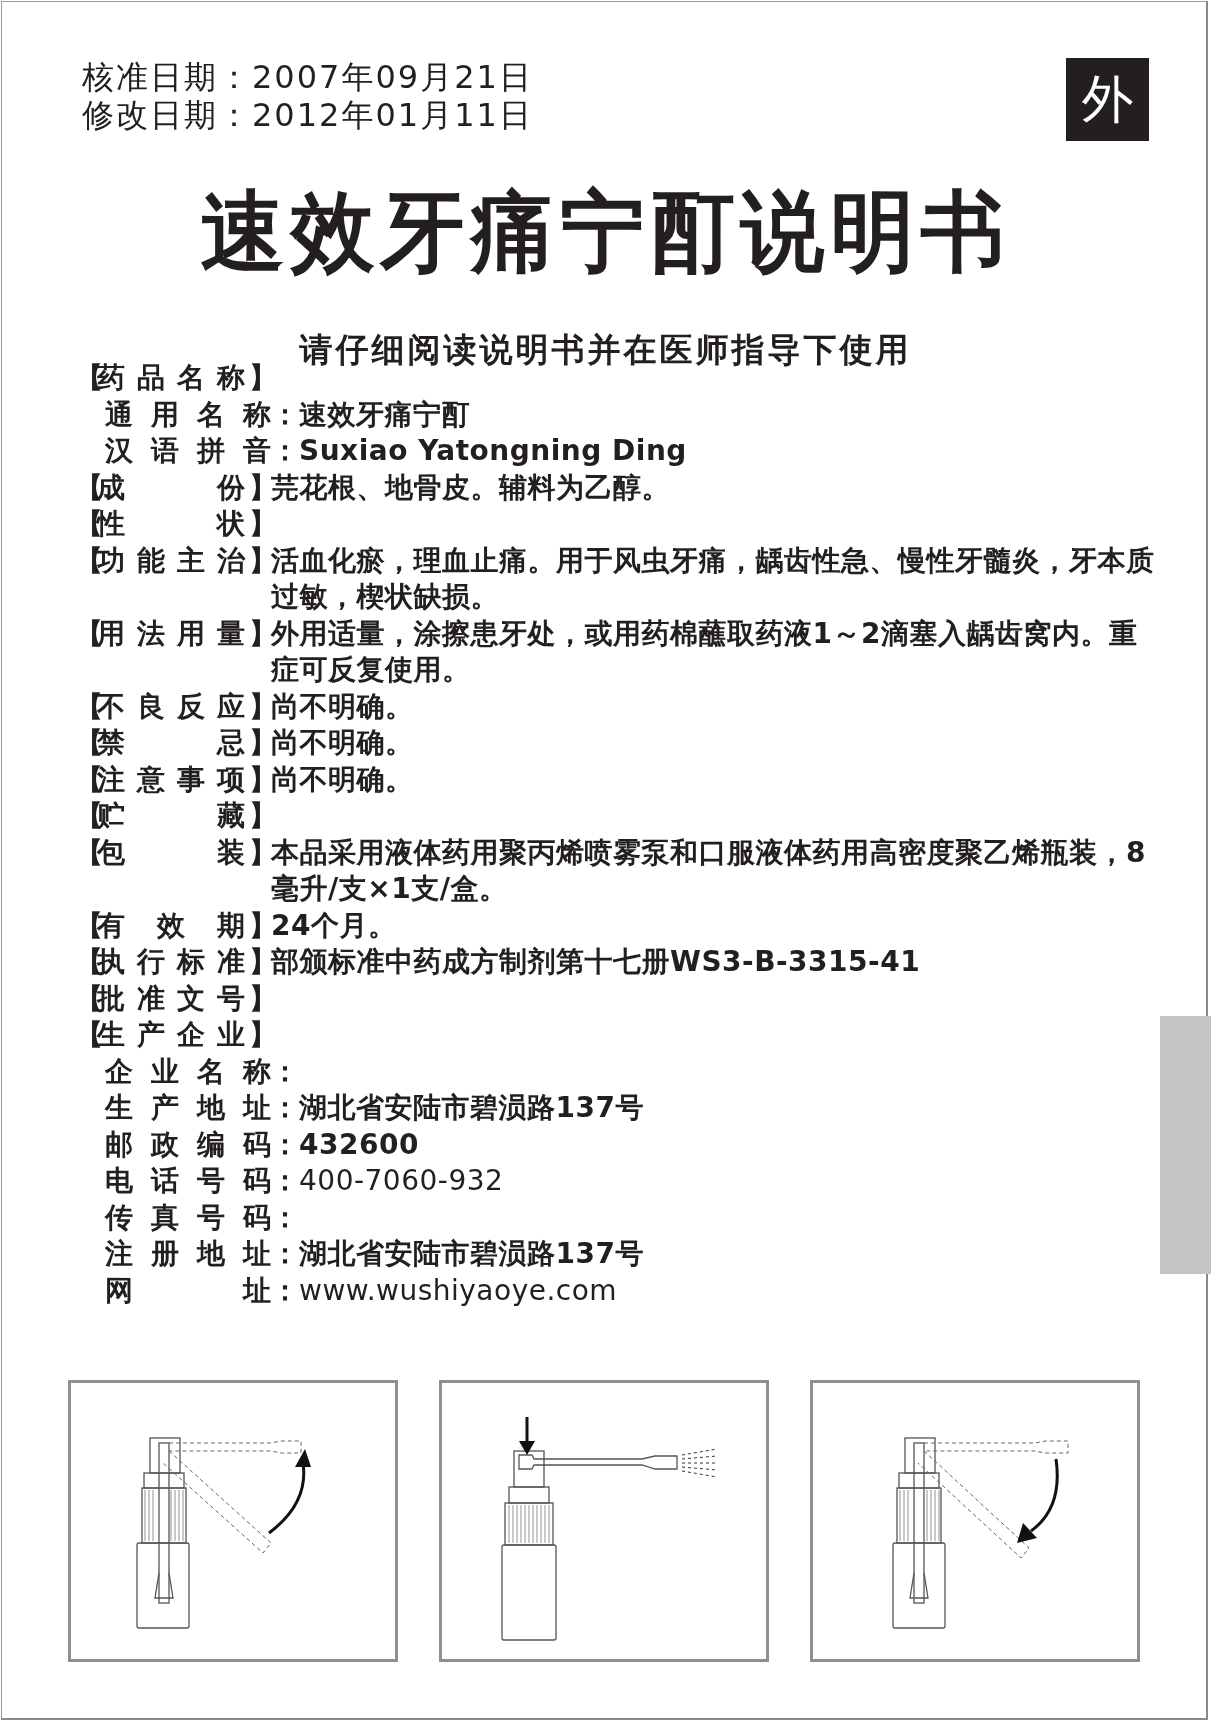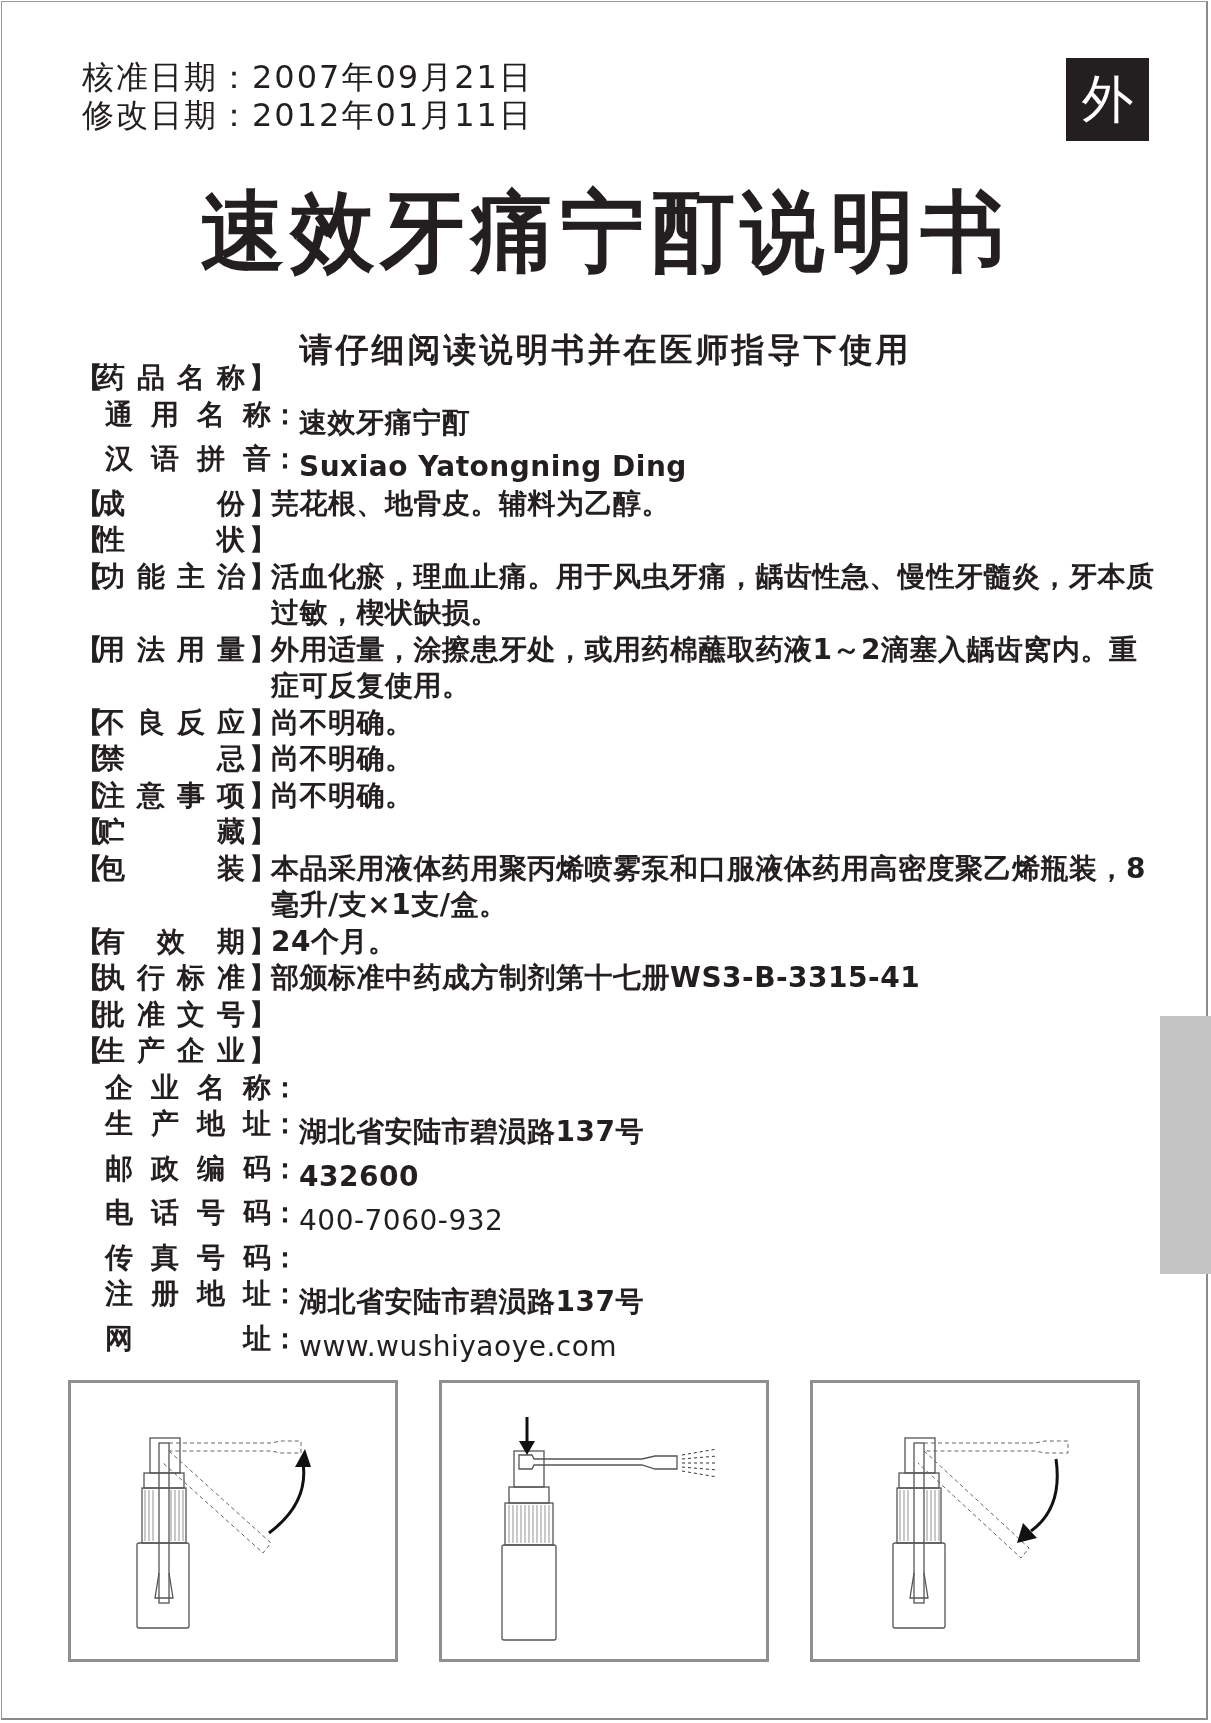--- a/index.html
+++ b/index.html
@@ -16,21 +16,21 @@
   .subtitle { position: absolute; left: 0; width: 1211px; top: 280px; text-align: center;
               font-size: 33px; font-weight: bold; line-height: 44px; letter-spacing: 3px; margin-top: 48px; }
   .content { position: absolute; left: 75px; top: 360px; width: 1080px; font-size: 28px; font-weight: bold; }
   .row { display: flex; line-height: 36.5px; }
   .lab { width: 196px; flex: 0 0 196px; display: flex; justify-content: space-between; white-space: nowrap; }
   .lab .br { width: 22px; }
   .lab .txt { flex: 1; display: flex; justify-content: space-between; padding: 0 4px 0 0; }
   .val { flex: 1; white-space: pre-wrap; letter-spacing: 0.5px; }
   .sub { display: flex; line-height: 36.5px; padding-left: 30px; }
   .sub .lab2 { width: 166px; flex: 0 0 166px; display: flex; justify-content: space-between; white-space: nowrap; }
-  .sub .val { font-weight: bold; margin-top: 8px; }
+  .sub .val { font-weight: bold; }
   .sub .val.light { font-weight: normal; }
   .gray-tab { position: absolute; left: 1160px; top: 1016px; width: 51px; height: 258px; background: #c4c4c4; }
   .panel { position: absolute; top: 1380px; width: 330px; height: 282px; border: 3px solid #8f8f8f; box-sizing: border-box; background: #fff; }
   .panel svg { position: absolute; left: 0; top: 0; }
 </style>
 </head>
 <body>
 
 <div class="page-border"></div>
 

